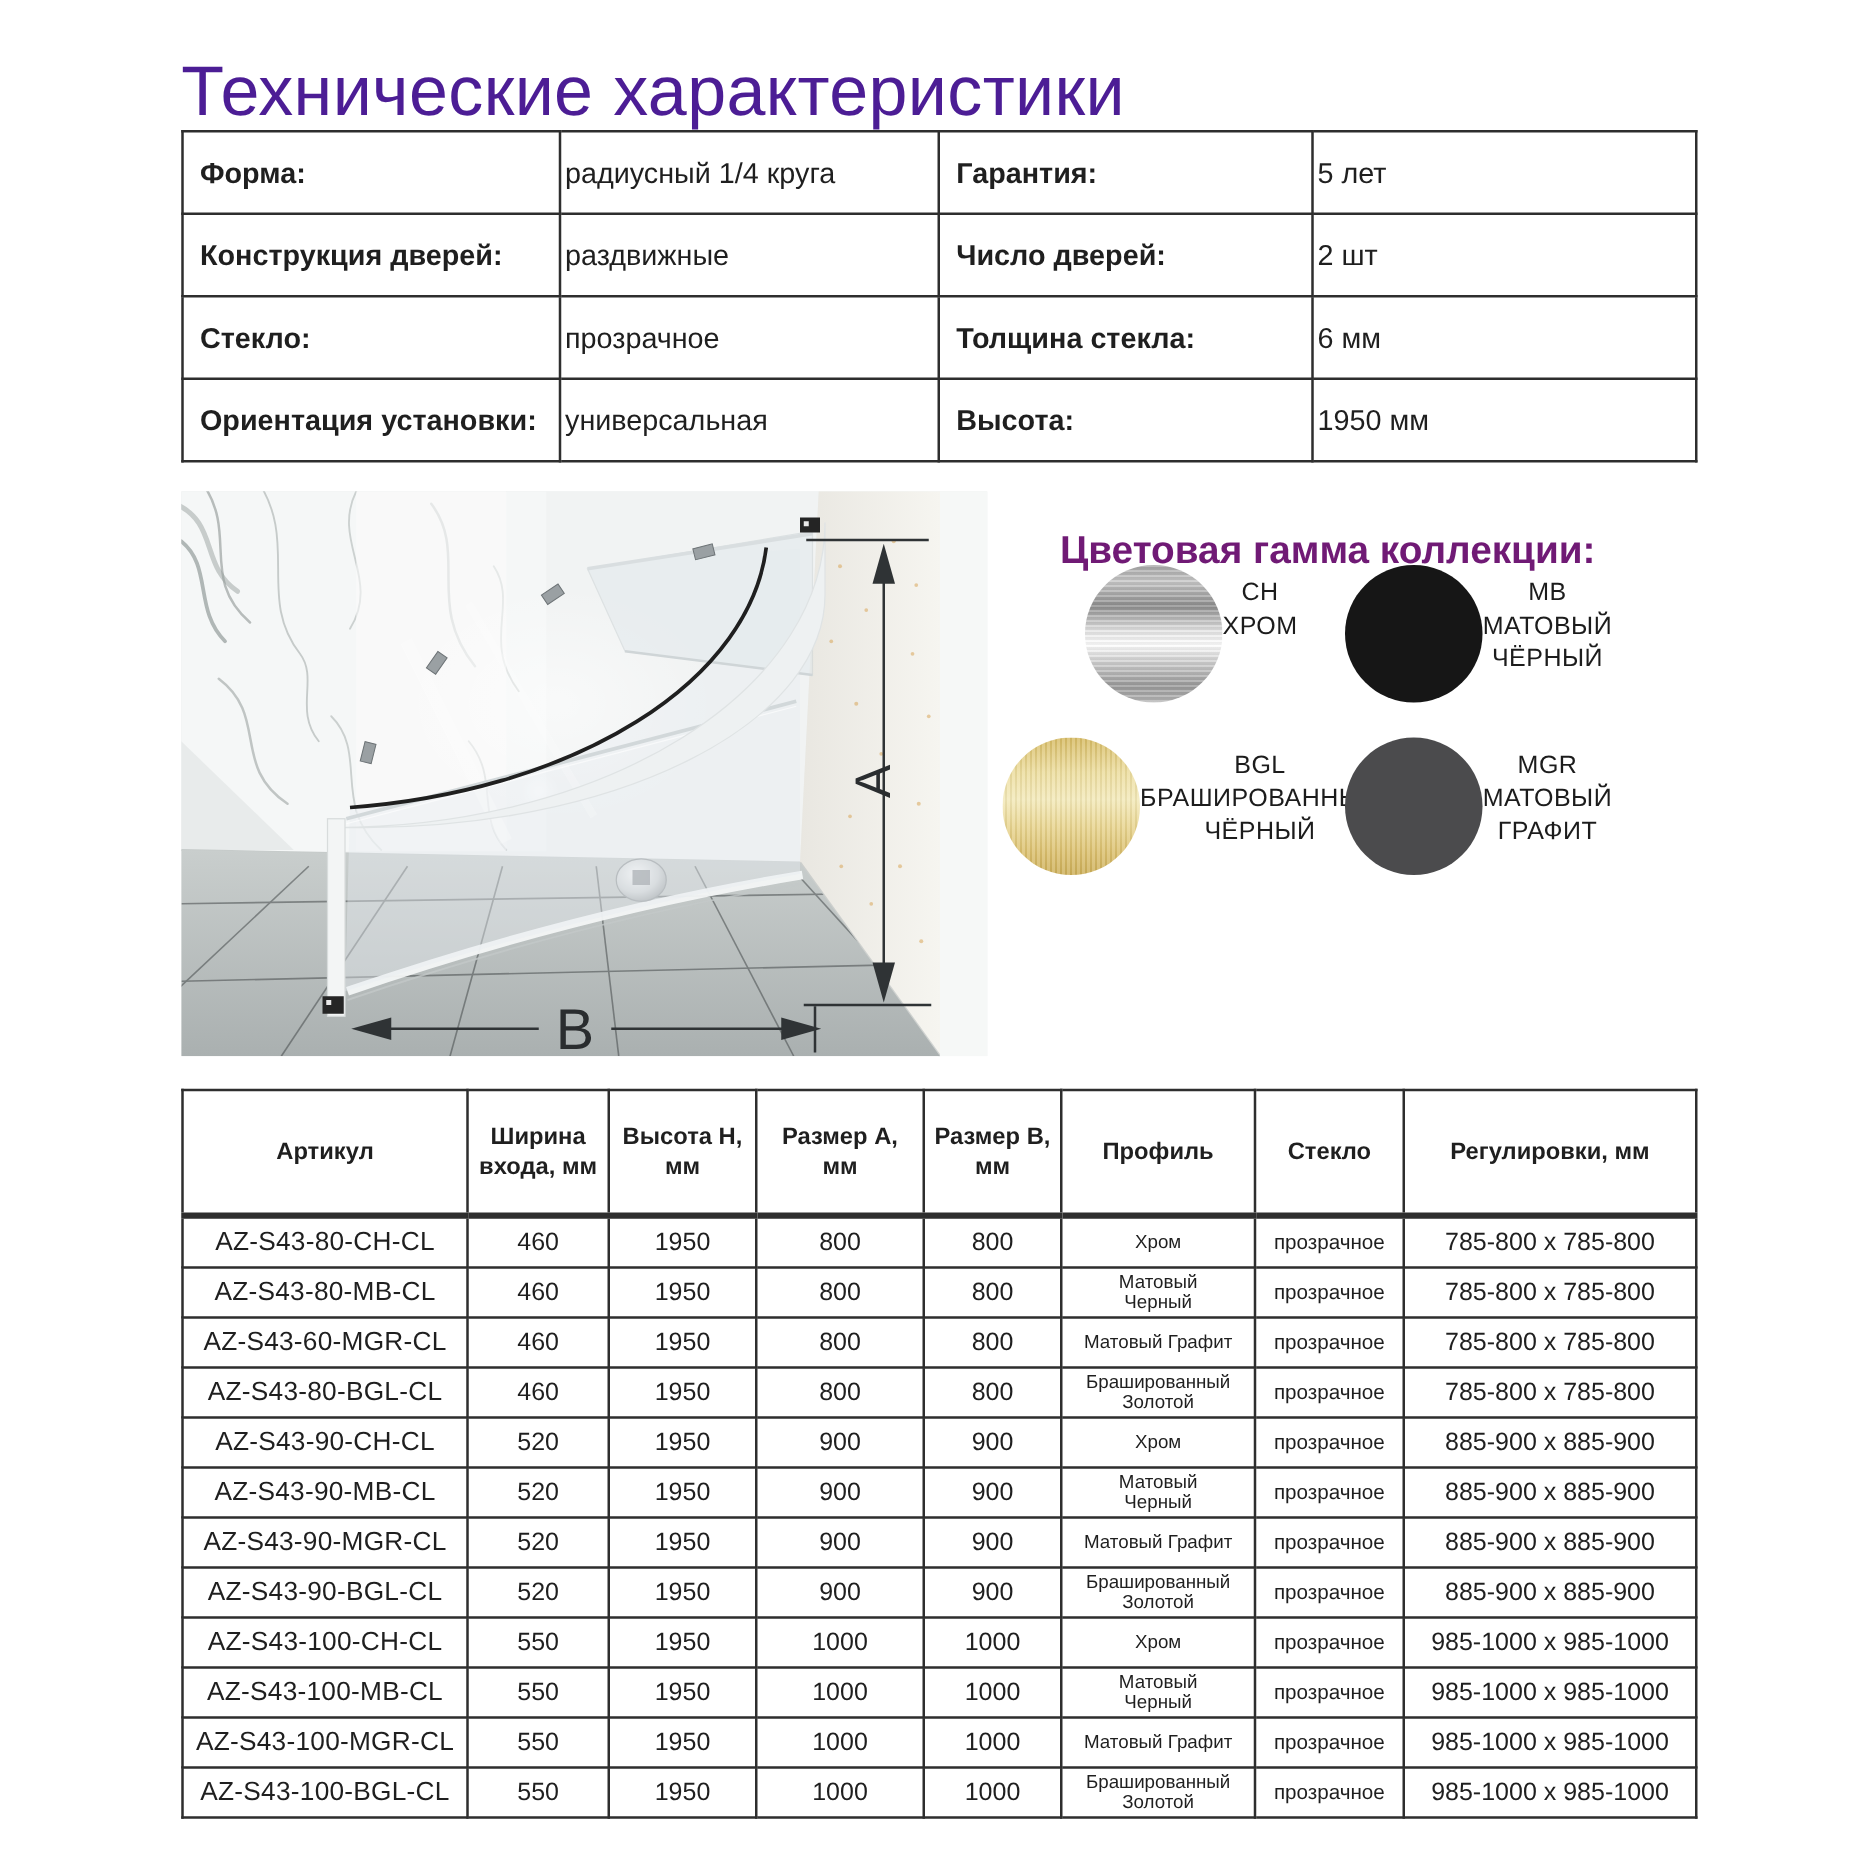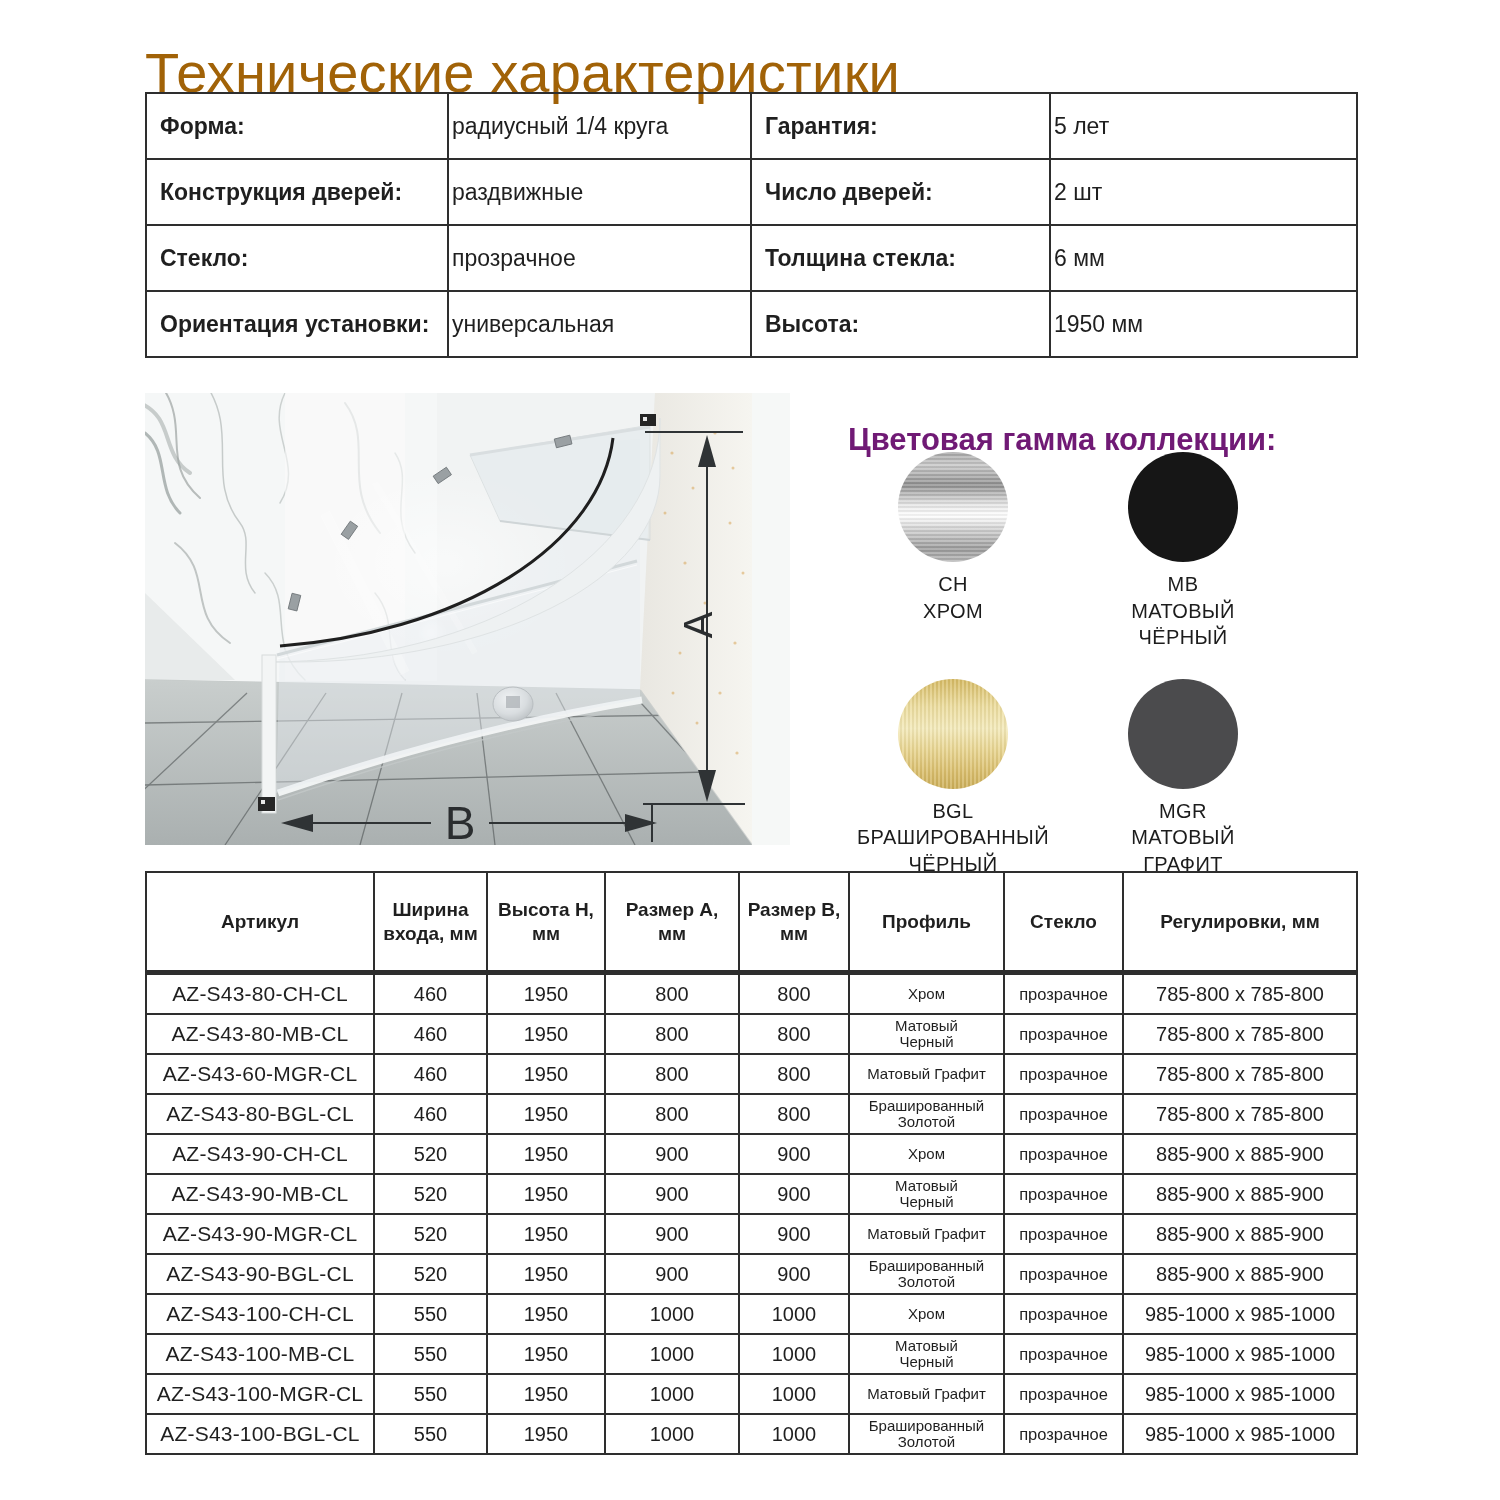--- a/index.html
+++ b/index.html
@@ -1,32 +1,32 @@
 <!DOCTYPE html>
 <html><head>
 <meta charset="utf-8">
 <style>
   html,body{margin:0;padding:0;background:#fff;}
   .page{position:relative;width:1500px;height:1500px;background:#ffffff;overflow:hidden;
         font-family:"Liberation Sans",sans-serif;color:#1f1f1f;}
   .page-title{position:absolute;left:145px;top:2px;font-size:56px;font-weight:400;
-              color:#a16207;letter-spacing:0.3px;}
+              color:#4c1d95;letter-spacing:0.3px;}
   
   table{border-collapse:collapse;table-layout:fixed;}
-  .spec-table{position:absolute;left:145px;top:92px;width:1211px;}
+  .spec-table{position:absolute;left:145px;top:104px;width:1211px;}
   .spec-table td{border:2px solid #2e2e2e;height:62px;vertical-align:middle;font-size:23px;}
   .spec-table td.spec-label{font-weight:700;padding-left:13px;}
   .spec-table td.spec-value{padding-left:3px;}
   
   .render-wrap{position:absolute;left:145px;top:393px;width:645px;height:452px;}
   
   .palette-title{position:absolute;left:848px;top:396px;font-size:31px;font-weight:700;color:#701a75;}
   .swatch-grid{position:absolute;left:838px;top:452px;width:460px;display:grid;
                grid-template-columns:230px 230px;row-gap:28px;justify-items:center;align-items:start;}
-  .swatch{display:flex;flex-direction:column;align-items:center;}
+  .swatch{display:flex;align-items:flex-start;}
   .circle{width:110px;height:110px;border-radius:50%;}
   .sw-chrome{background:
      repeating-linear-gradient(180deg,rgba(255,255,255,0.20) 0 2px,rgba(0,0,0,0.06) 2px 4px),
      linear-gradient(180deg,#a6a6a6 0%,#c8c8c8 12%,#8f8f8f 30%,#e6e6e6 48%,#ffffff 58%,#d2d2d2 70%,#9b9b9b 88%,#b7b7b7 100%);}
   .sw-matte-black{background:#161616;}
   .sw-brushed-gold{background:
      repeating-linear-gradient(90deg,rgba(255,255,255,0.18) 0 2px,rgba(0,0,0,0.045) 2px 4px),
      linear-gradient(180deg,#d6ba62 0%,#ecdc9c 25%,#f3e9b8 45%,#e8d48e 65%,#d9bd6a 85%,#ccae57 100%);}
   .sw-matte-graphite{background:#4b4b4d;}
   .slabel{margin-top:9px;font-size:20px;line-height:1.33;white-space:pre-line;text-align:center;

